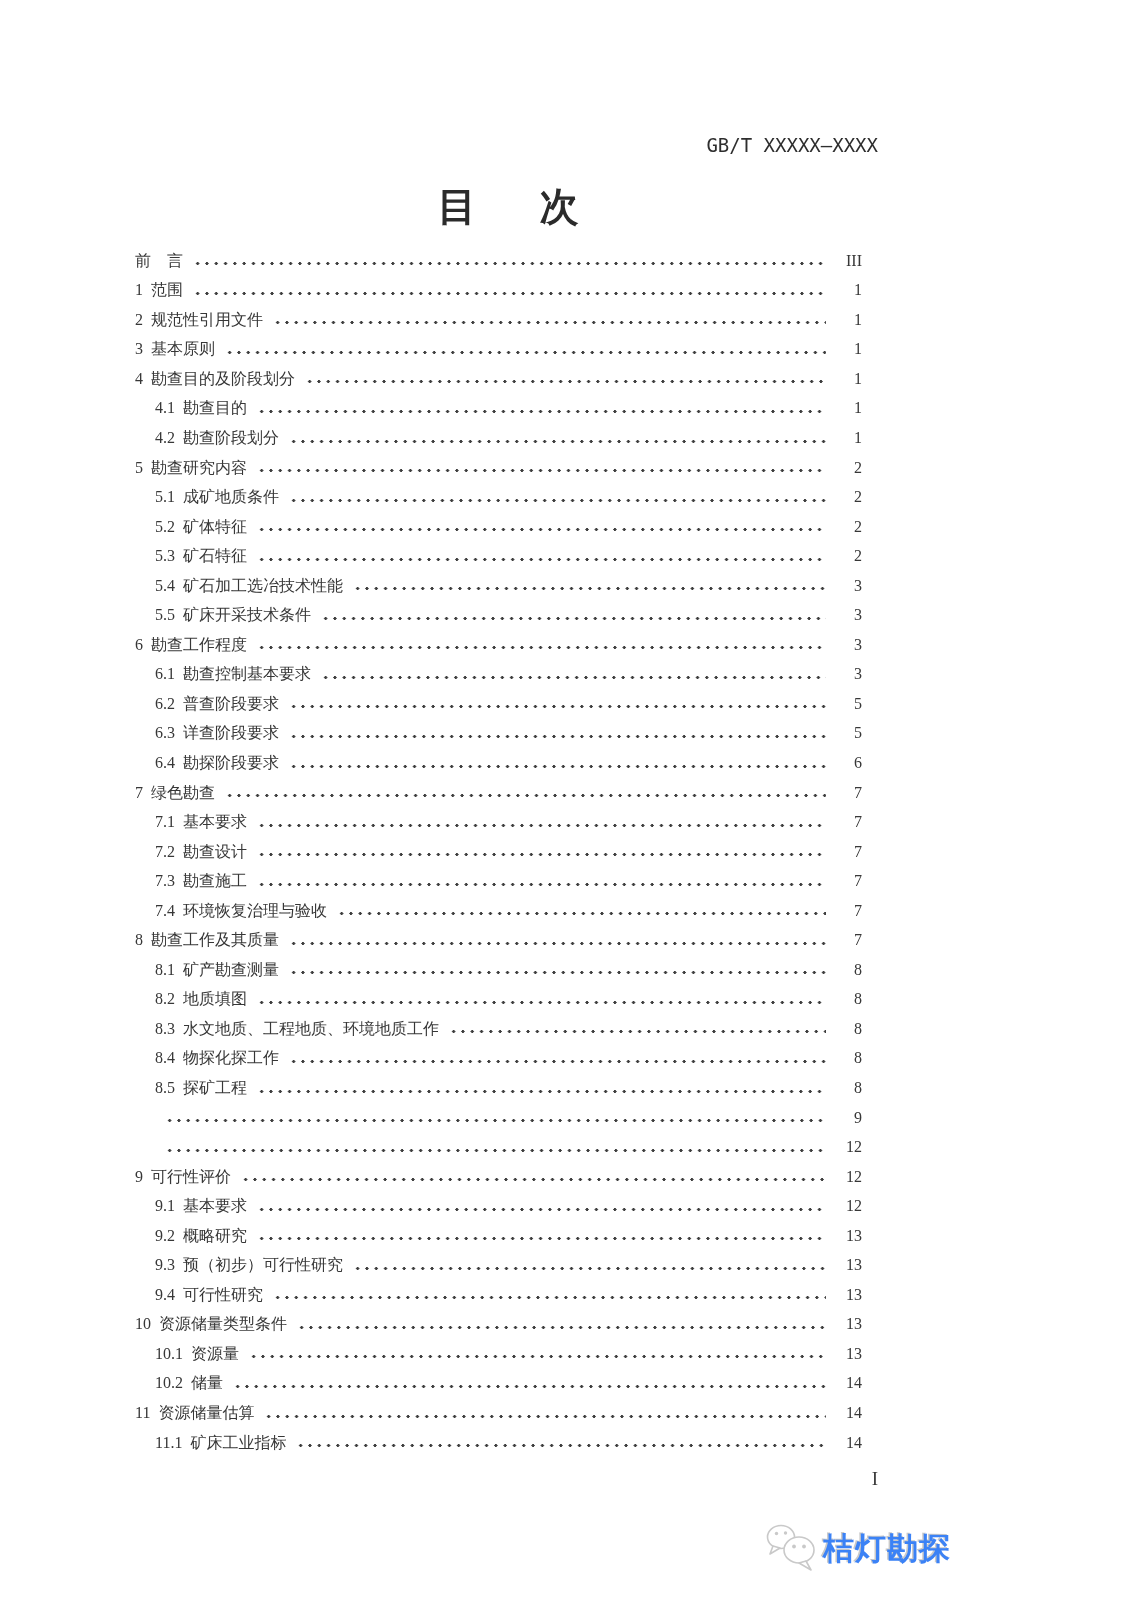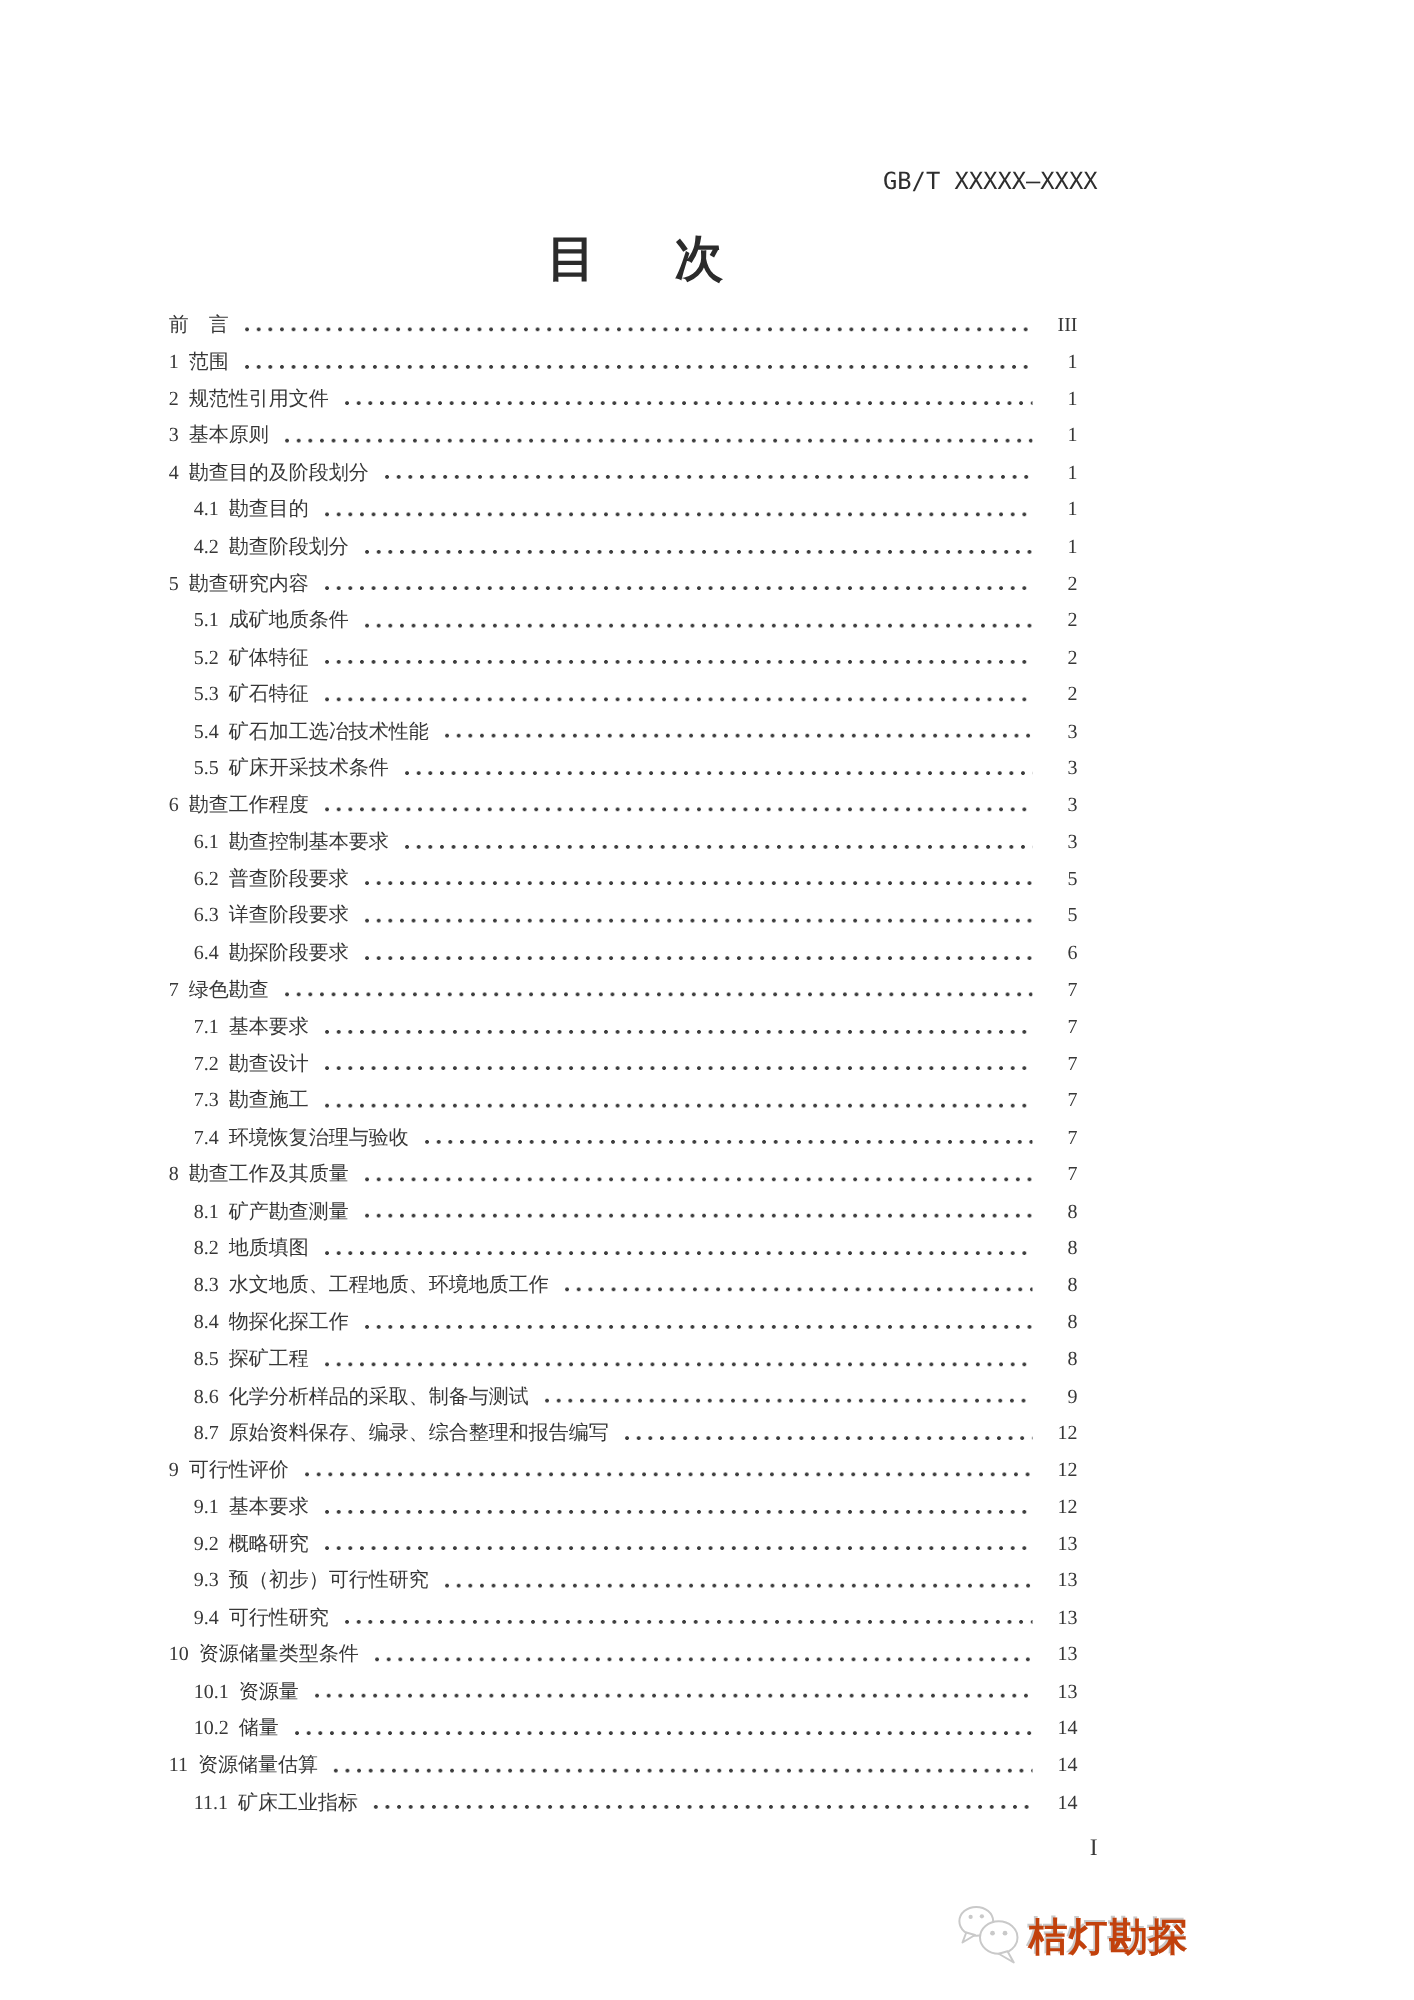--- a/index.html
+++ b/index.html
@@ -94,21 +94,21 @@
     right: 33px;
     display: flex;
     align-items: center;
     gap: 6px;
   }
   .wm-text {
     font-family: "Liberation Sans", "DejaVu Sans", sans-serif;
     font-size: 31px;
     font-weight: 600;
     letter-spacing: 1px;
-    color: #c2410c;
+    color: #3b82f6;
     text-shadow: -1.5px -1.5px 0 #c9c9c9, 1px 1px 0 #ffffff;
     white-space: nowrap;
   }
 </style>
 </head>
 <body>
 
 <div class="page">
 
   <div class="doc-code">GB/T XXXXX—XXXX</div>
@@ -284,27 +284,25 @@
     <span class="toc-page">8</span>
   </div>
 
   <div class="toc-row indent">
     <span class="toc-label">8.5 探矿工程</span>
     <span class="leader"></span>
     <span class="toc-page">8</span>
   </div>
 
   <div class="toc-row indent">
-    <span class="toc-label">8.6 化学分析样品的采取、制备与测试</span>
     <span class="leader"></span>
     <span class="toc-page">9</span>
   </div>
 
   <div class="toc-row indent">
-    <span class="toc-label">8.7 原始资料保存、编录、综合整理和报告编写</span>
     <span class="leader"></span>
     <span class="toc-page">12</span>
   </div>
 
   <div class="toc-row">
     <span class="toc-label">9 可行性评价</span>
     <span class="leader"></span>
     <span class="toc-page">12</span>
   </div>
 

